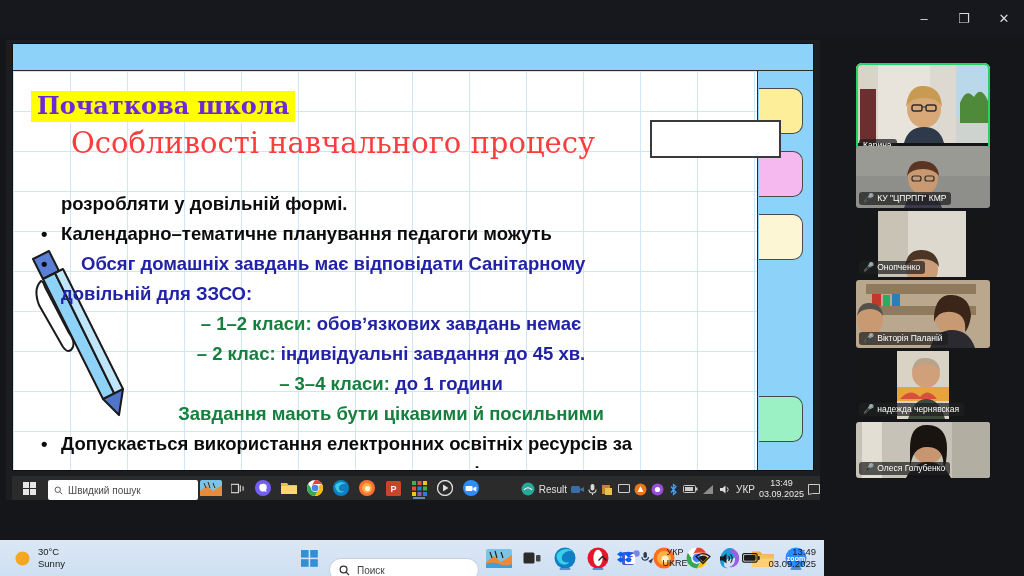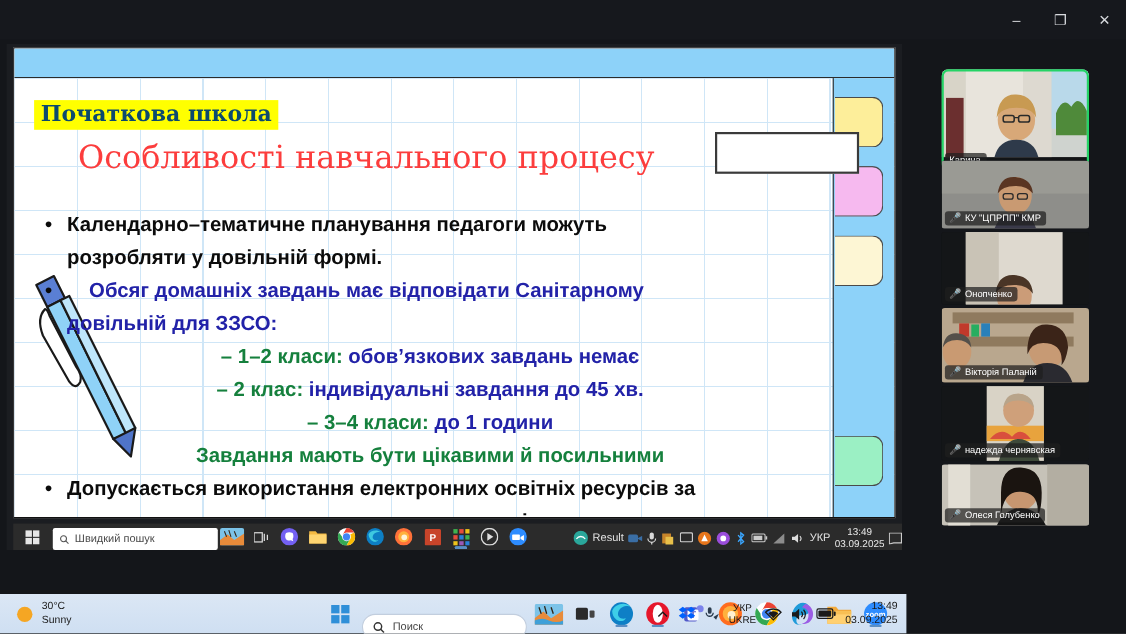--- a/index.html
+++ b/index.html
@@ -58,23 +58,23 @@
   .tab.t4 { top: 325px; background: #9bf0c4; }
 
   .whitebox {
     position: absolute; left: 637px; top: 76px; width: 131px; height: 38px;
     background: #ffffff; border: 2px solid #3a3a3a;
   }
 
   
   .title-hl {
     position: absolute; left: 18px; top: 47px;
-    background: #ffff00; color: #0c4a6e;
+    background: #ffff00; color: #6d28d9;
     font-family: "DejaVu Serif", serif; font-weight: bold;
-    font-size: 20px; line-height: 1.05; padding: 2px 6px 4px 6px;
+    font-size: 24px; line-height: 1.05; padding: 2px 6px 4px 6px;
     letter-spacing: 0px; white-space: nowrap;
   }
   .title-sub {
     position: absolute; left: 58px; top: 84px;
     color: #fc3d3d;
     font-family: "DejaVu Serif", serif; font-weight: normal;
     font-size: 29px; line-height: 1.05; white-space: nowrap;
   }
 
   .body-text { position: absolute; left: 28px; top: 145px; width: 700px; }
@@ -185,24 +185,24 @@
           <path d="M14 10 L30 2 L40 22 L24 30 Z" fill="#5a7fd4"></path>
           <path d="M24 30 L84 150 L96 146 L36 24 Z" fill="#8fd2f7"></path>
           <path d="M36 24 L96 146 L104 140 L44 20 Z" fill="#bfe6fb"></path>
           <path d="M84 150 L104 140 L100 166 Z" fill="#4f74c9"></path>
           <path d="M22 32 Q14 40 20 56 L44 98 Q50 106 54 98 Q56 92 50 84 L26 38 Q24 32 22 32 Z" fill="#ffffff"></path>
         </g>
       </svg>
 
       <div class="body-text">
         <div class="bline">
+          <span class="bullet"></span><span class="blk">розробляти у довільній формі.</span>
+        </div>
+        <div class="bline">
           <span class="bullet blk">•</span><span class="blk">Календарно–тематичне планування педагоги можуть</span>
-        </div>
-        <div class="bline">
-          <span class="bullet"></span><span class="blk">розробляти у довільній формі.</span>
         </div>
         <div class="bline">
           <span class="bullet blk">•</span><span class="blue ind1">Обсяг домашніх завдань має відповідати Санітарному</span>
         </div>
         <div class="bline">
           <span class="bullet"></span><span class="blue">довільній  для ЗЗСО:</span>
         </div>
         <div class="bline c-center">
           <span class="red">– 1–2 класи: </span><span class="blue">обовʼязкових завдань немає</span>
         </div>

